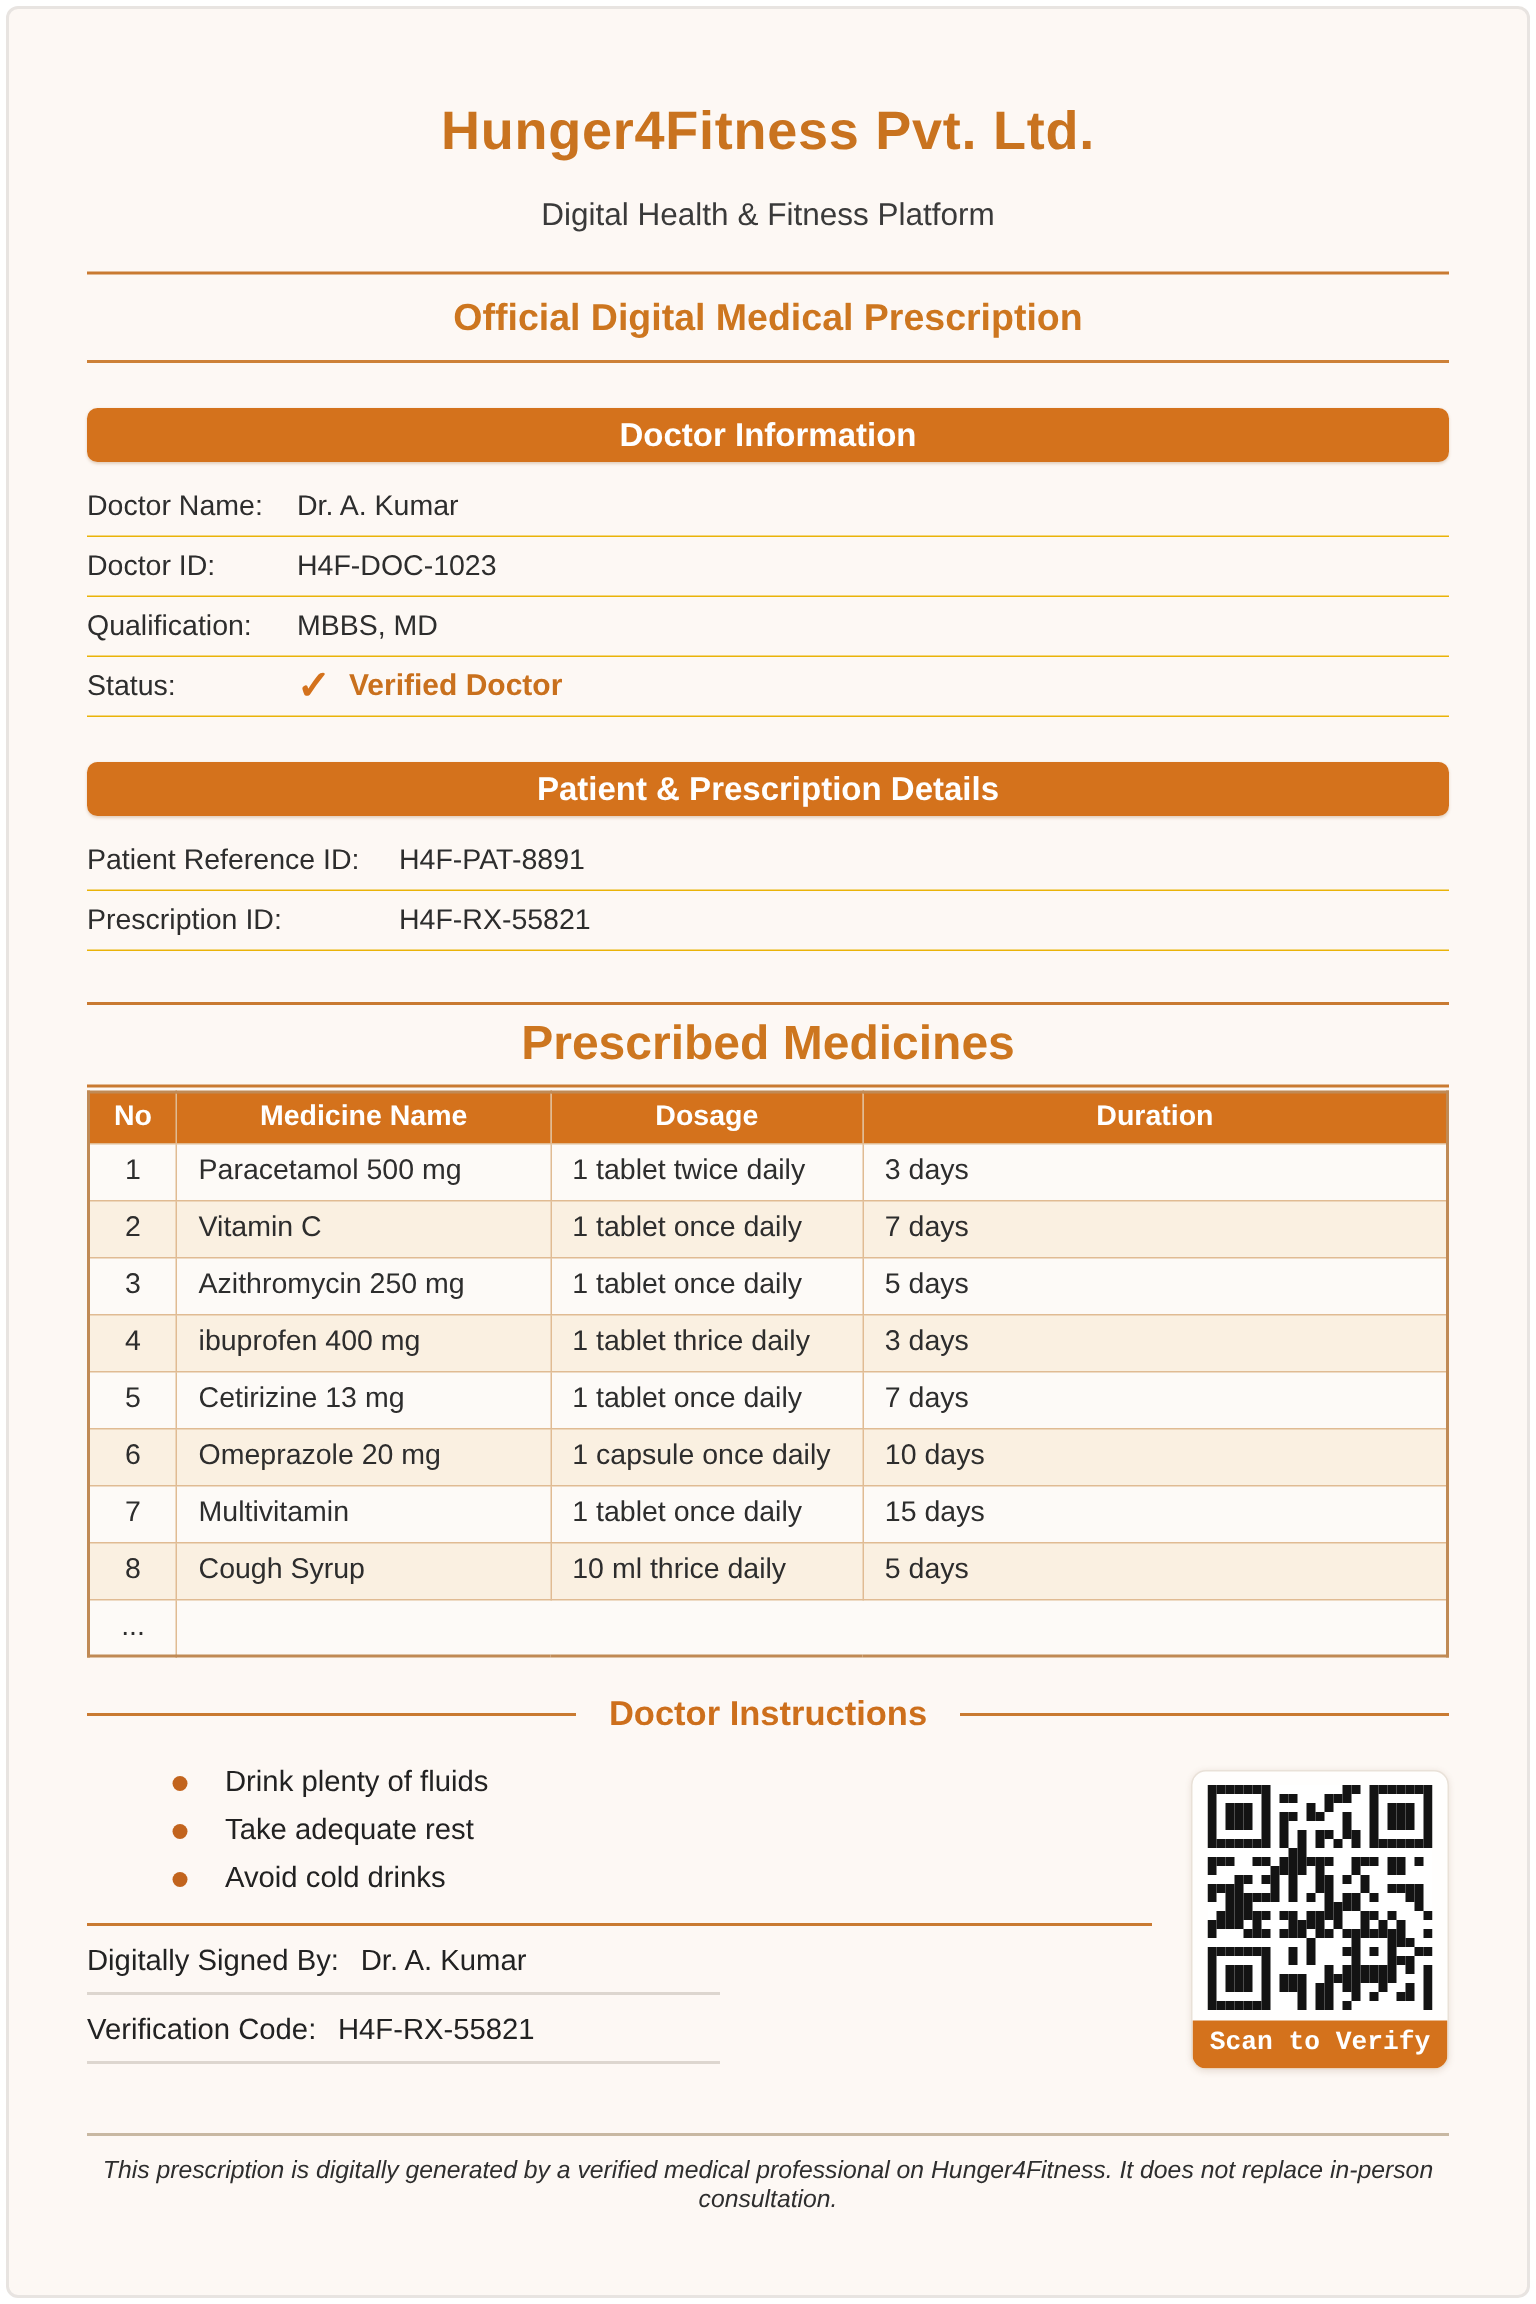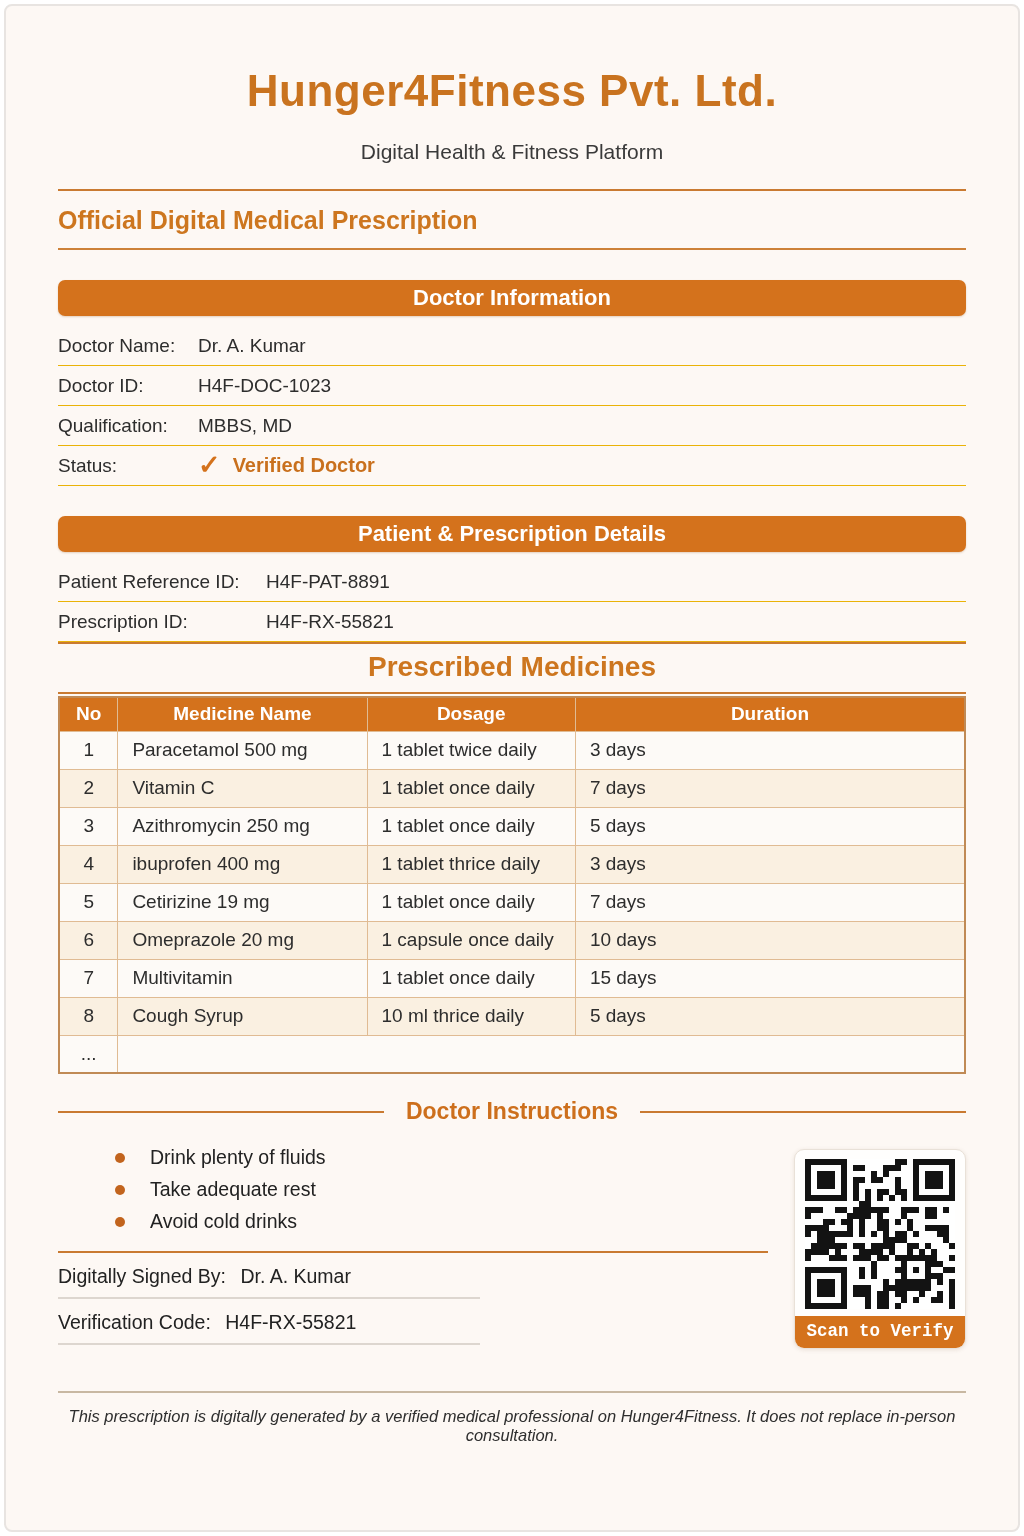--- a/index.html
+++ b/index.html
@@ -16,36 +16,36 @@
     border: 2px solid #e8e4e1;
     border-radius: 8px;
     overflow: hidden;
   }
   .content { padding: 0 52px; }
 
   
   .company-title {
     margin-top: 60px;
     text-align: center;
-    font-size: 44px;
+    font-size: 36px;
     font-weight: bold;
     color: #c9731f;
     letter-spacing: 0.5px;
   }
   .tagline {
     margin-top: 24px;
     text-align: center;
     font-size: 21px;
     color: #3a3a3a;
   }
   .hr-orange-2 { border: none; border-top: 2px solid #c97a31; margin-top: 25px; }
   .hr-orange-1 { border: none; border-top: 2px solid #cd8138; margin-top: 13px; }
   .doc-title {
     margin-top: 15px;
-    text-align: left;
+    text-align: center;
     font-size: 25px;
     font-weight: bold;
     color: #cd761f;
   }
 
   
   .section-bar {
     margin-top: 30px;
     height: 36px;
     background: #d4721c;
@@ -79,25 +79,26 @@
     line-height: 1;
   }
   .status-value {
     color: #c9701d;
     font-weight: bold;
     font-size: 20px;
   }
 
   
   .med-heading {
+    margin-top: 34px;
     border-top: 2px solid #c97a31;
     border-bottom: 2px solid #c97a31;
     padding: 7px 0 9px;
     text-align: center;
-    font-size: 28px;
+    font-size: 32px;
     font-weight: bold;
     color: #cd761f;
   }
   table.medicines {
     width: 100%;
     margin-top: 2px;
     border-collapse: collapse;
     font-size: 19px;
     color: #2d2d2d;
     border: 2px solid #c08a55;
@@ -270,21 +271,21 @@
           <td>5 days</td>
         </tr>
         <tr class="alt">
           <td class="no">4</td>
           <td>ibuprofen 400 mg</td>
           <td>1 tablet thrice daily</td>
           <td>3 days</td>
         </tr>
         <tr>
           <td class="no">5</td>
-          <td>Cetirizine 19 mg</td>
+          <td>Cetirizine 13 mg</td>
           <td>1 tablet once daily</td>
           <td>7 days</td>
         </tr>
         <tr class="alt">
           <td class="no">6</td>
           <td>Omeprazole 20 mg</td>
           <td>1 capsule once daily</td>
           <td>10 days</td>
         </tr>
         <tr>

